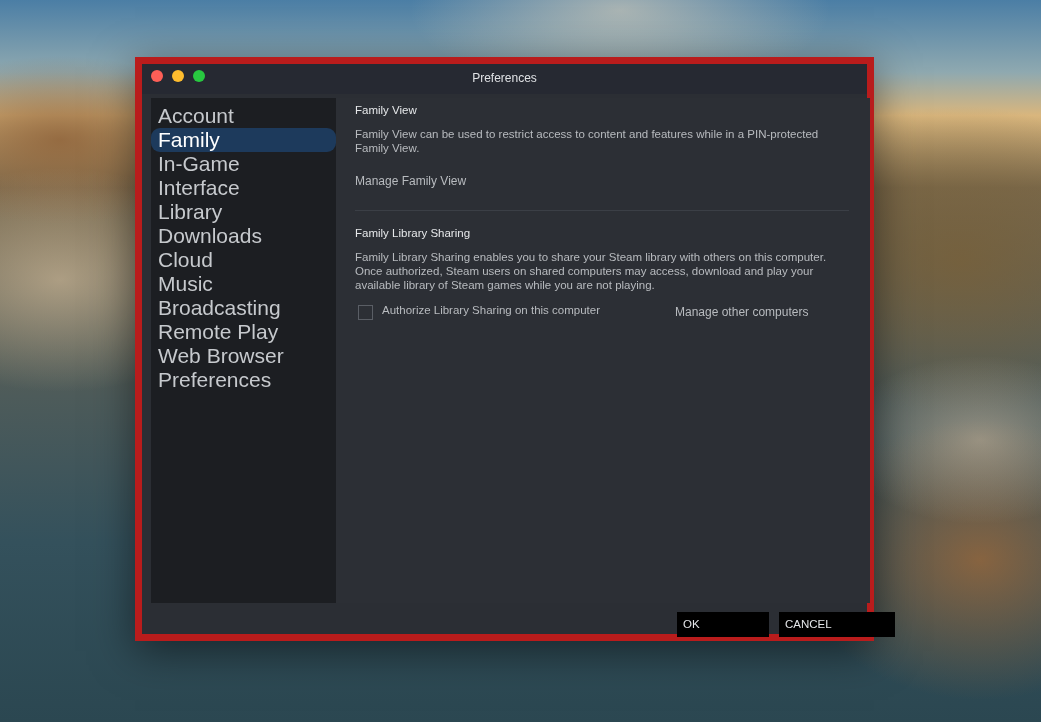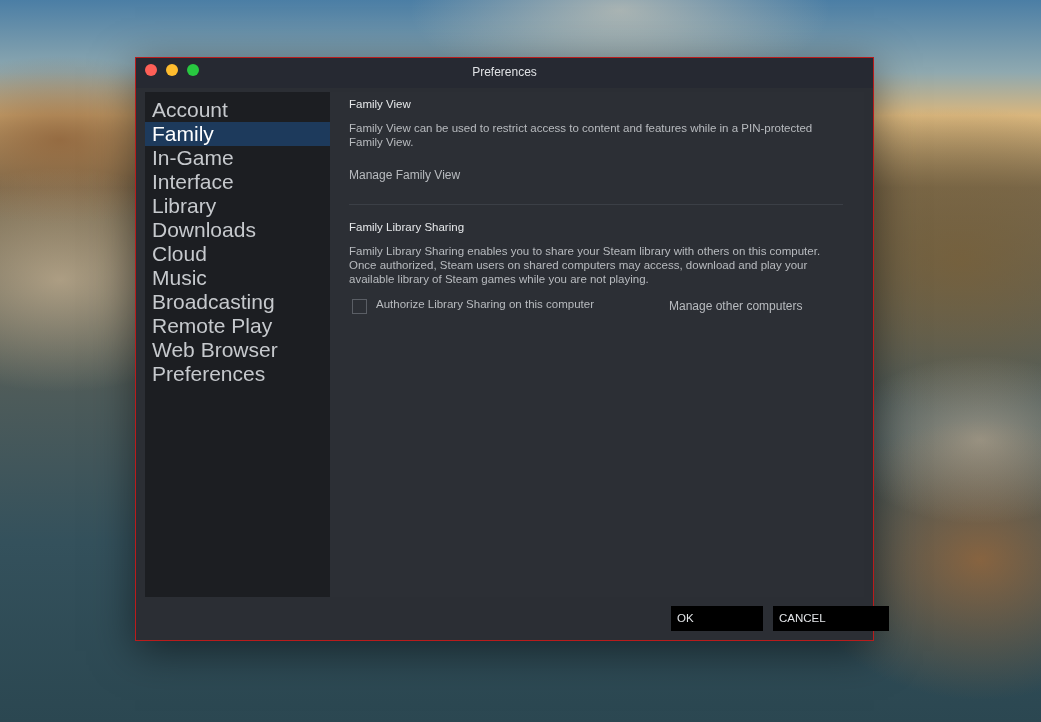--- a/index.html
+++ b/index.html
@@ -10,32 +10,32 @@
       radial-gradient(ellipse 300px 120px at 620px 10px, rgba(240,220,190,0.55), transparent 70%),
       radial-gradient(ellipse 260px 160px at 60px 280px, rgba(230,205,170,0.55), transparent 70%),
       radial-gradient(ellipse 200px 120px at 980px 440px, rgba(225,200,170,0.5), transparent 70%),
       radial-gradient(ellipse 260px 200px at 980px 560px, rgba(180,110,50,0.65), transparent 70%),
       radial-gradient(ellipse 300px 220px at 960px 260px, rgba(120,95,55,0.75), transparent 70%),
       radial-gradient(ellipse 240px 120px at 60px 140px, rgba(140,95,55,0.8), transparent 70%),
       linear-gradient(180deg, #4b7ea5 0%, #8fa9b0 10%, #d9b67d 16%, #7a6a4e 26%, #4d5b5a 55%, #34515c 75%, #2b4751 100%);
   }
   .window {
     position:absolute; left:135px; top:57px; width:739px; height:584px;
-    background:#2b2e34; border:1px solid #b91c1c; box-sizing:border-box;
+    background:#2b2e34; border:7px solid #b91c1c; box-sizing:border-box;
     box-shadow:0 10px 40px rgba(0,0,0,0.5);
   }
   .titlebar { position:absolute; left:0; top:0; width:100%; height:30px; background:#262932; }
   .traffic { position:absolute; top:6px; width:12px; height:12px; border-radius:50%; }
   .t-close { left:9px; background:#fe5f57; }
   .t-min { left:30px; background:#febc2e; }
   .t-max { left:51px; background:#28c840; }
   .title { position:absolute; left:0; right:0; top:7px; text-align:center; color:#dfe1e4; font-size:12px; }
   .sidebar { position:absolute; left:9px; top:34px; width:185px; height:505px; background:#1c1e22; padding-top:6px; box-sizing:border-box; }
   .nav-item { height:24px; line-height:24px; padding-left:7px; color:#c6c9cd; font-size:21px; cursor:pointer; }
-  .nav-item.active { background:#1d3a5c; color:#ffffff; }
+  .nav-item.active { background:#1d3a5c; color:#ffffff;border-radius:9px; }
   .content { position:absolute; left:194px; top:34px; width:534px; height:505px; background:#2c2f35; }
   .section-title { position:absolute; left:19px; color:#e6e8ea; font-size:11.5px; }
   .para { position:absolute; left:19px; width:500px; color:#b8bbbf; font-size:11.5px; line-height:14px; }
   .link { position:absolute; color:#b8bbbf; font-size:12px; cursor:pointer; }
   .divider { position:absolute; left:19px; width:494px; top:112px; height:1px; background:#3b3f46; }
   .checkbox { position:absolute; left:22px; top:207px; width:13px; height:13px; border:1px solid #5a5e65; background:#2c2f35; cursor:pointer; }
   .check-label { position:absolute; left:46px; top:206px; color:#b8bbbf; font-size:11.5px; }
   .btn { position:absolute; top:548px; height:25px; line-height:25px; background:#000000; color:#e3e5e8; font-size:11.5px; padding-left:6px; box-sizing:border-box; cursor:pointer; }
   .btn-ok { left:535px; width:92px; }
   .btn-cancel { left:637px; width:116px; }

